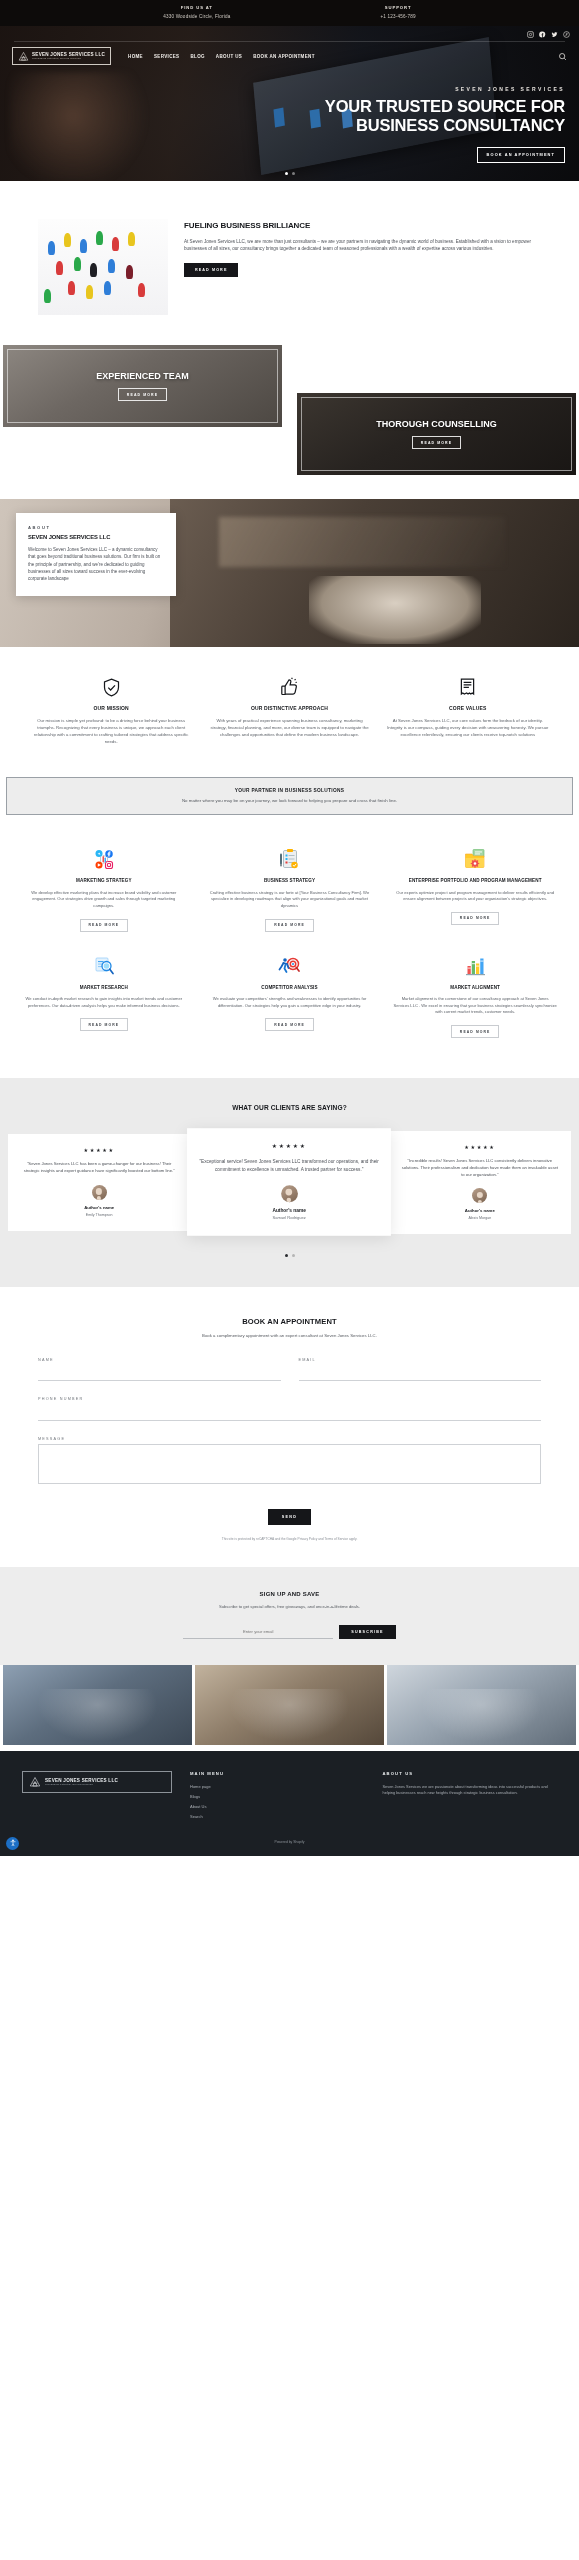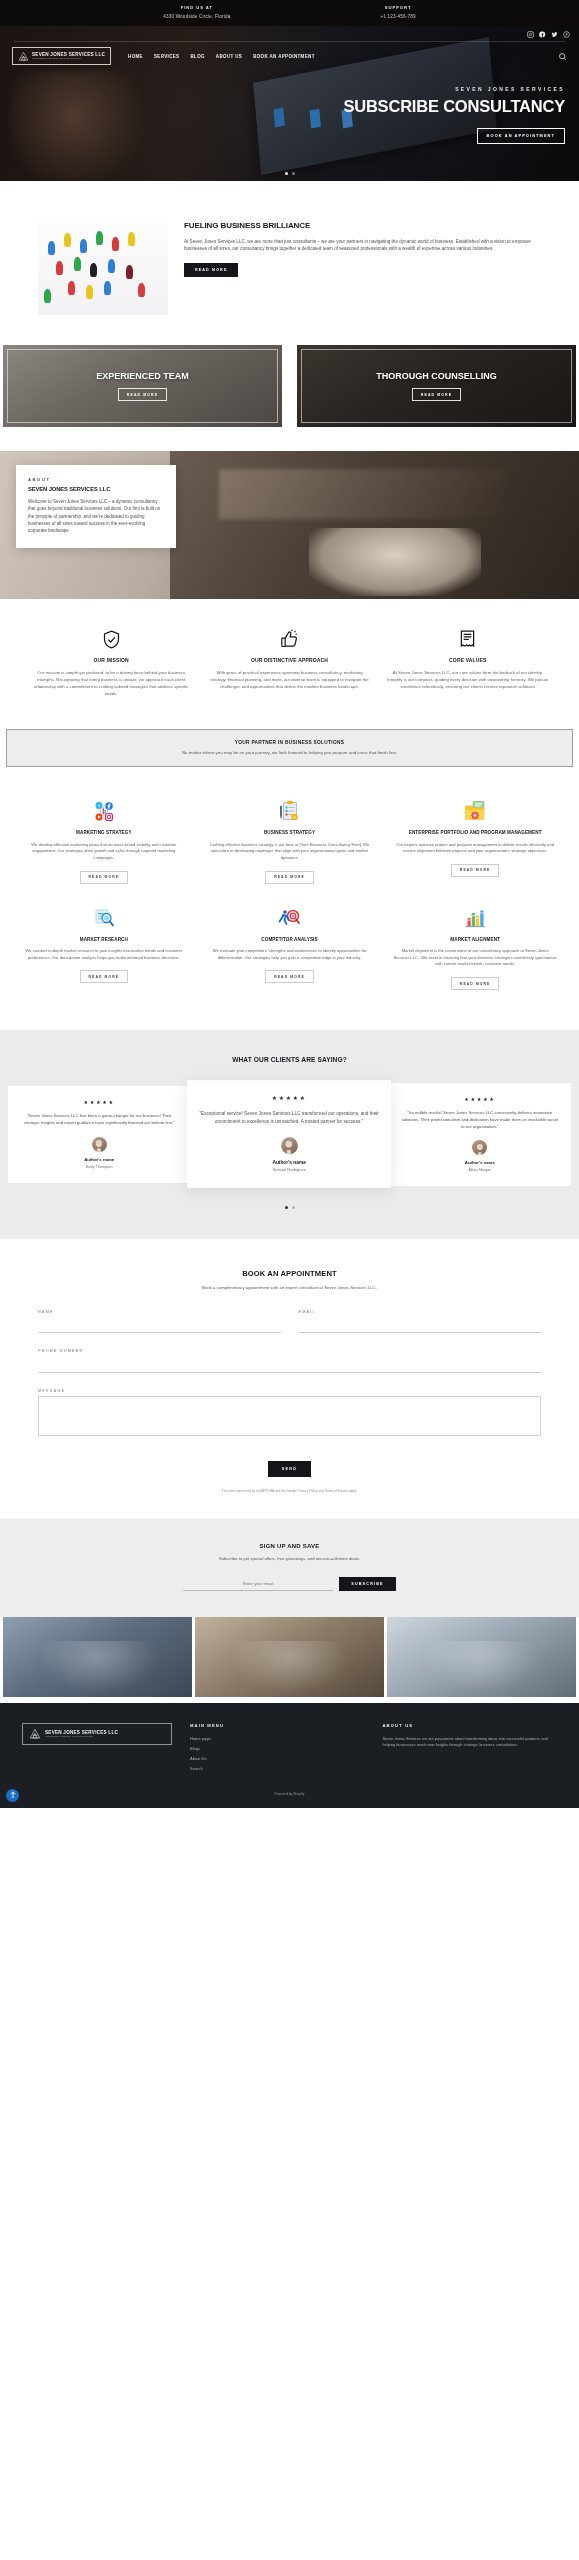--- a/index.html
+++ b/index.html
@@ -128,21 +128,21 @@
   }
 
   
   .cards { display: flex; gap: 15px; padding: 0 3px; }
   .card {
     position: relative; flex: 1; height: 82px; overflow: hidden;
     display: flex; align-items: center; justify-content: center;
   }
   .card-1 { background: linear-gradient(150deg,#8d8781 0%,#6d6762 40%,#4c4742 100%); }
   .card-2 { background: radial-gradient(ellipse at 50% 45%, #143055 0%, #0b1c33 55%, #050c18 100%); }
-  .card-3 { background: linear-gradient(150deg,#3c3630 0%,#272320 45%,#191614 100%); }
+  .card-3 { background: linear-gradient(150deg,#3c3630 0%,#272320 45%,#191614 100%); margin-top: 48px; }
   .card-inner {
     position: absolute; inset: 4px; border: 1px solid rgba(255,255,255,.55);
     display: flex; flex-direction: column; align-items: center; justify-content: center; gap: 7px;
   }
   .card-title {
     color: #fff; font-size: 9px; font-weight: 700; text-align: center; line-height: 1.2;
     text-shadow: 0 1px 3px rgba(0,0,0,.5); text-transform: uppercase;
   }
   .ghost-btn {
     border: 1px solid rgba(255,255,255,.85); color: #fff;
@@ -375,21 +375,22 @@
       </div>
       <svg class="nav-search" viewBox="0 0 24 24" fill="none" stroke="currentColor" stroke-width="2">
           <circle cx="11" cy="11" r="7"></circle>
           <path d="M16.5 16.5 L21 21"></path>
         </svg>
     </div>
 
     <div class="hero-content">
       <div class="hero-eyebrow">SEVEN JONES SERVICES</div>
       <div class="hero-title">
-        <div>SUBSCRIBE CONSULTANCY</div>
+        <div>YOUR TRUSTED SOURCE FOR</div>
+        <div>BUSINESS CONSULTANCY</div>
       </div>
       <div class="hero-btn">BOOK AN APPOINTMENT</div>
     </div>
 
     <div class="hero-dots">
       <span class="hdot active"></span>
       <span class="hdot"></span>
     </div>
   </div>
 

